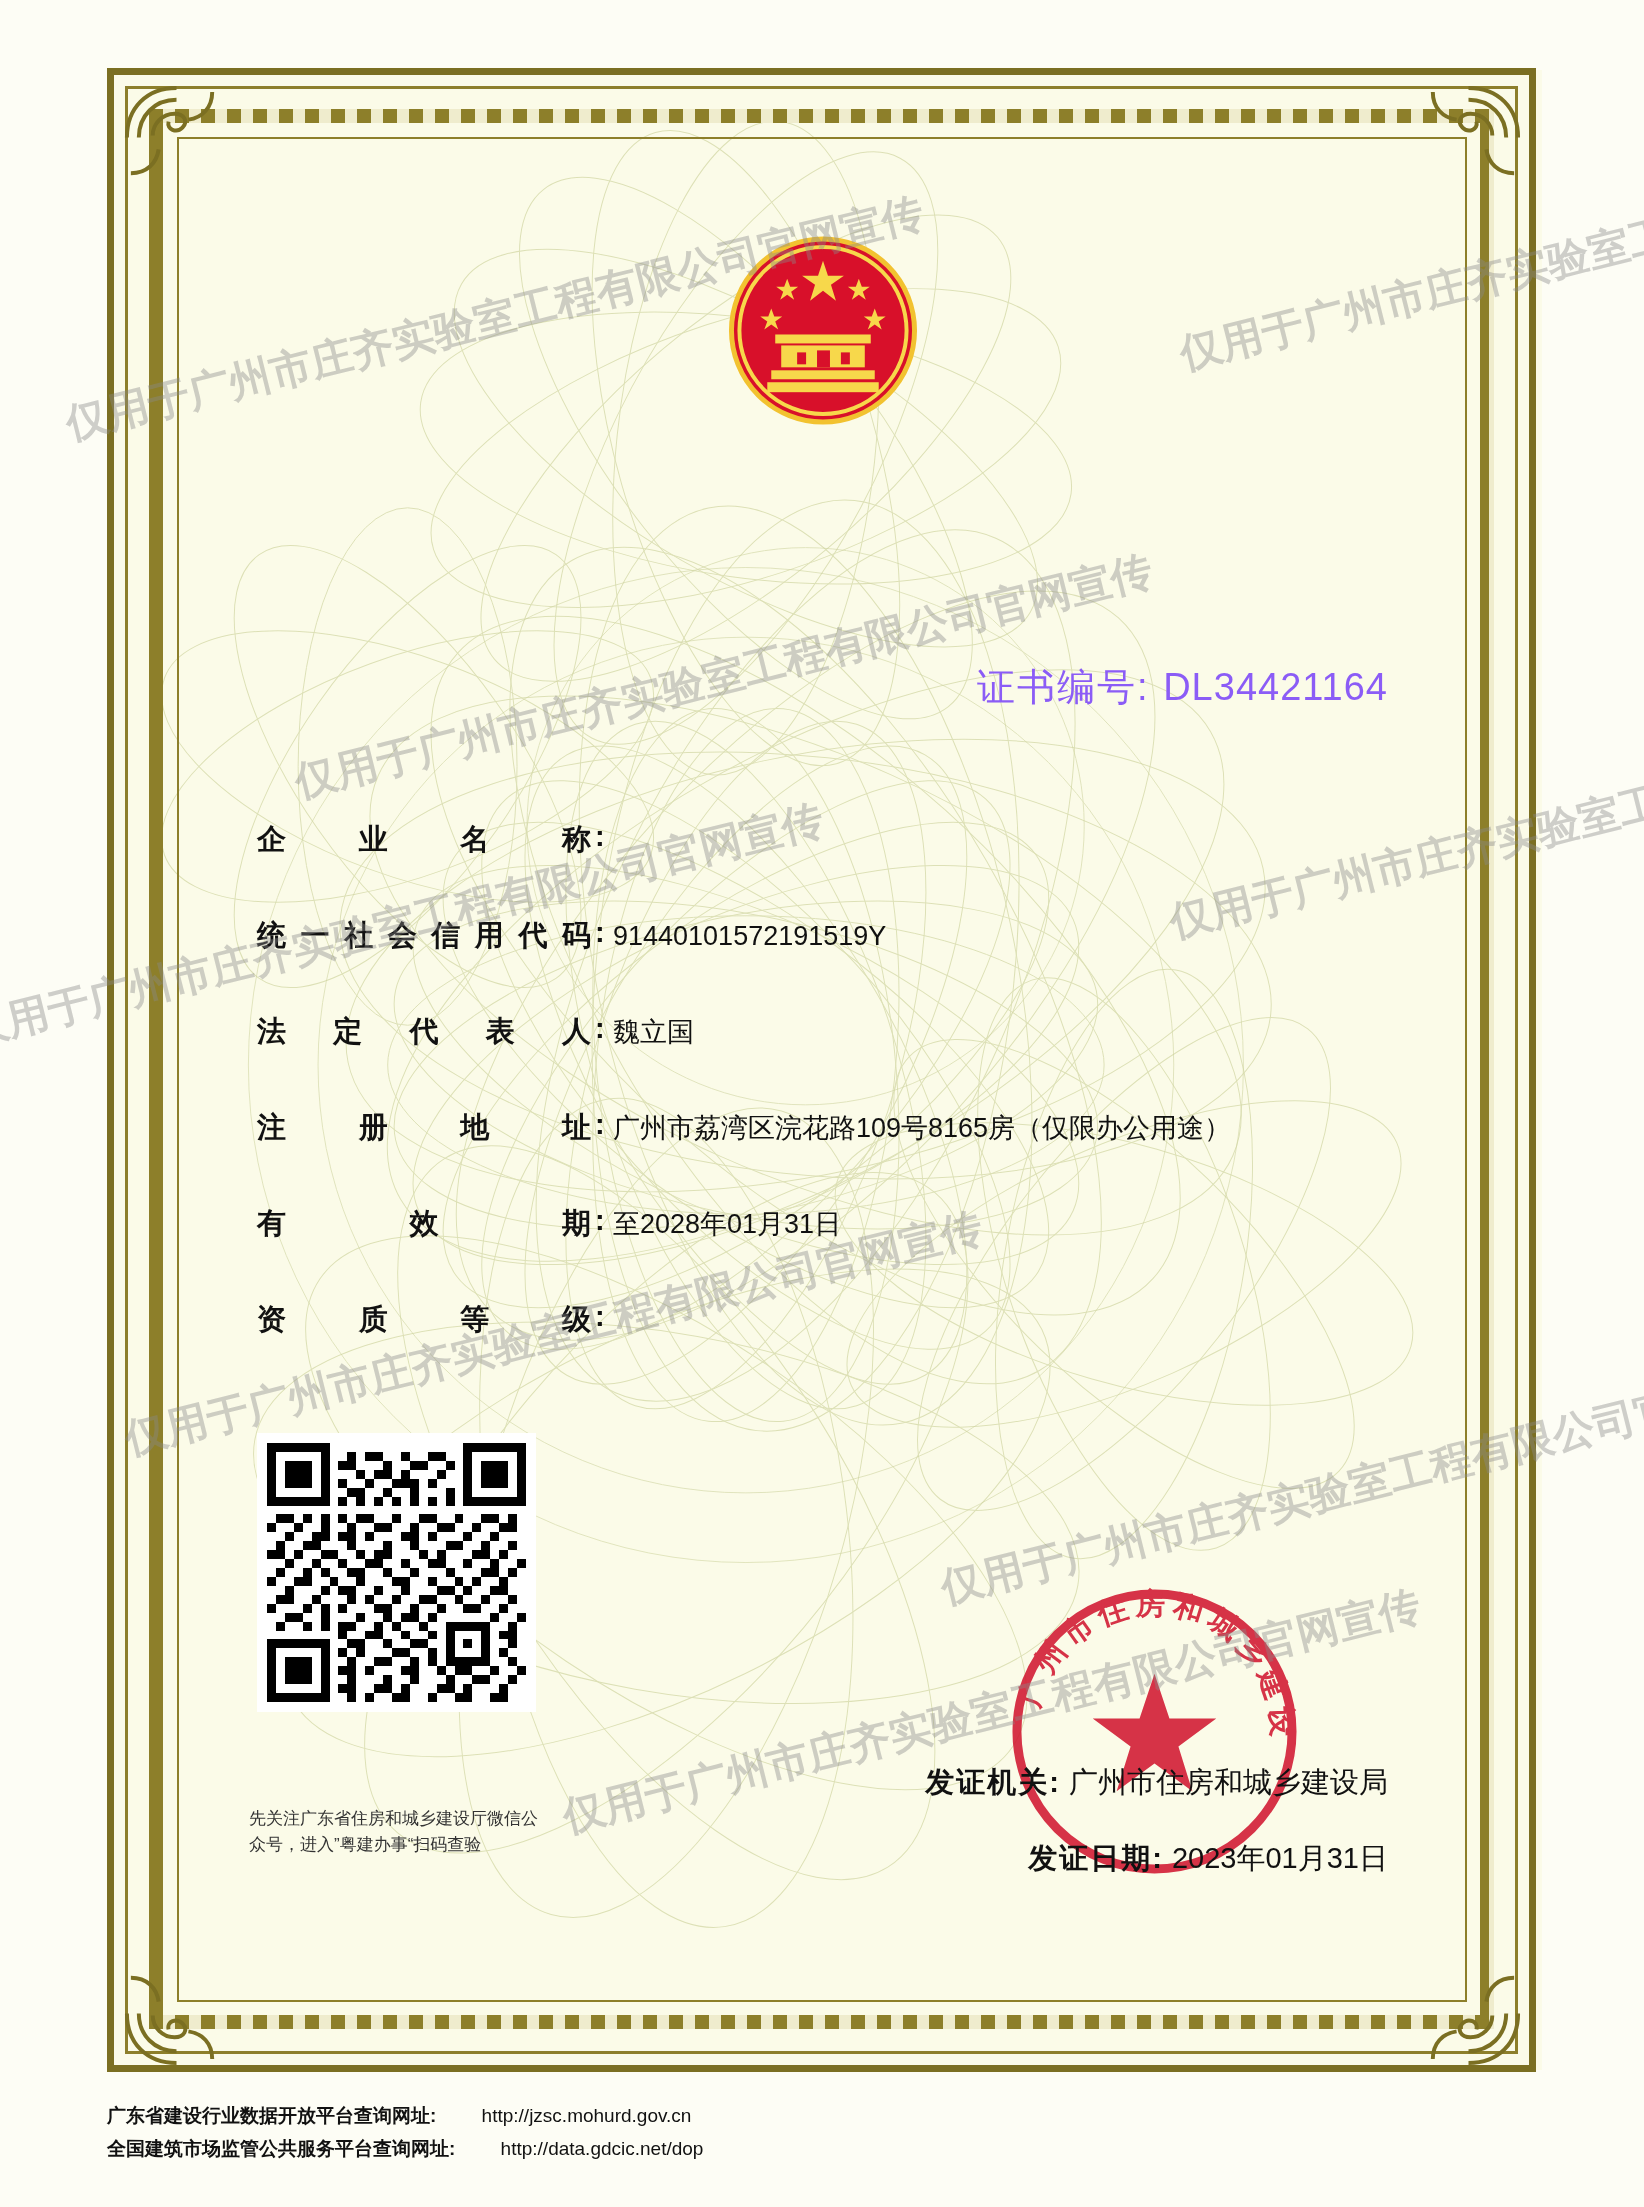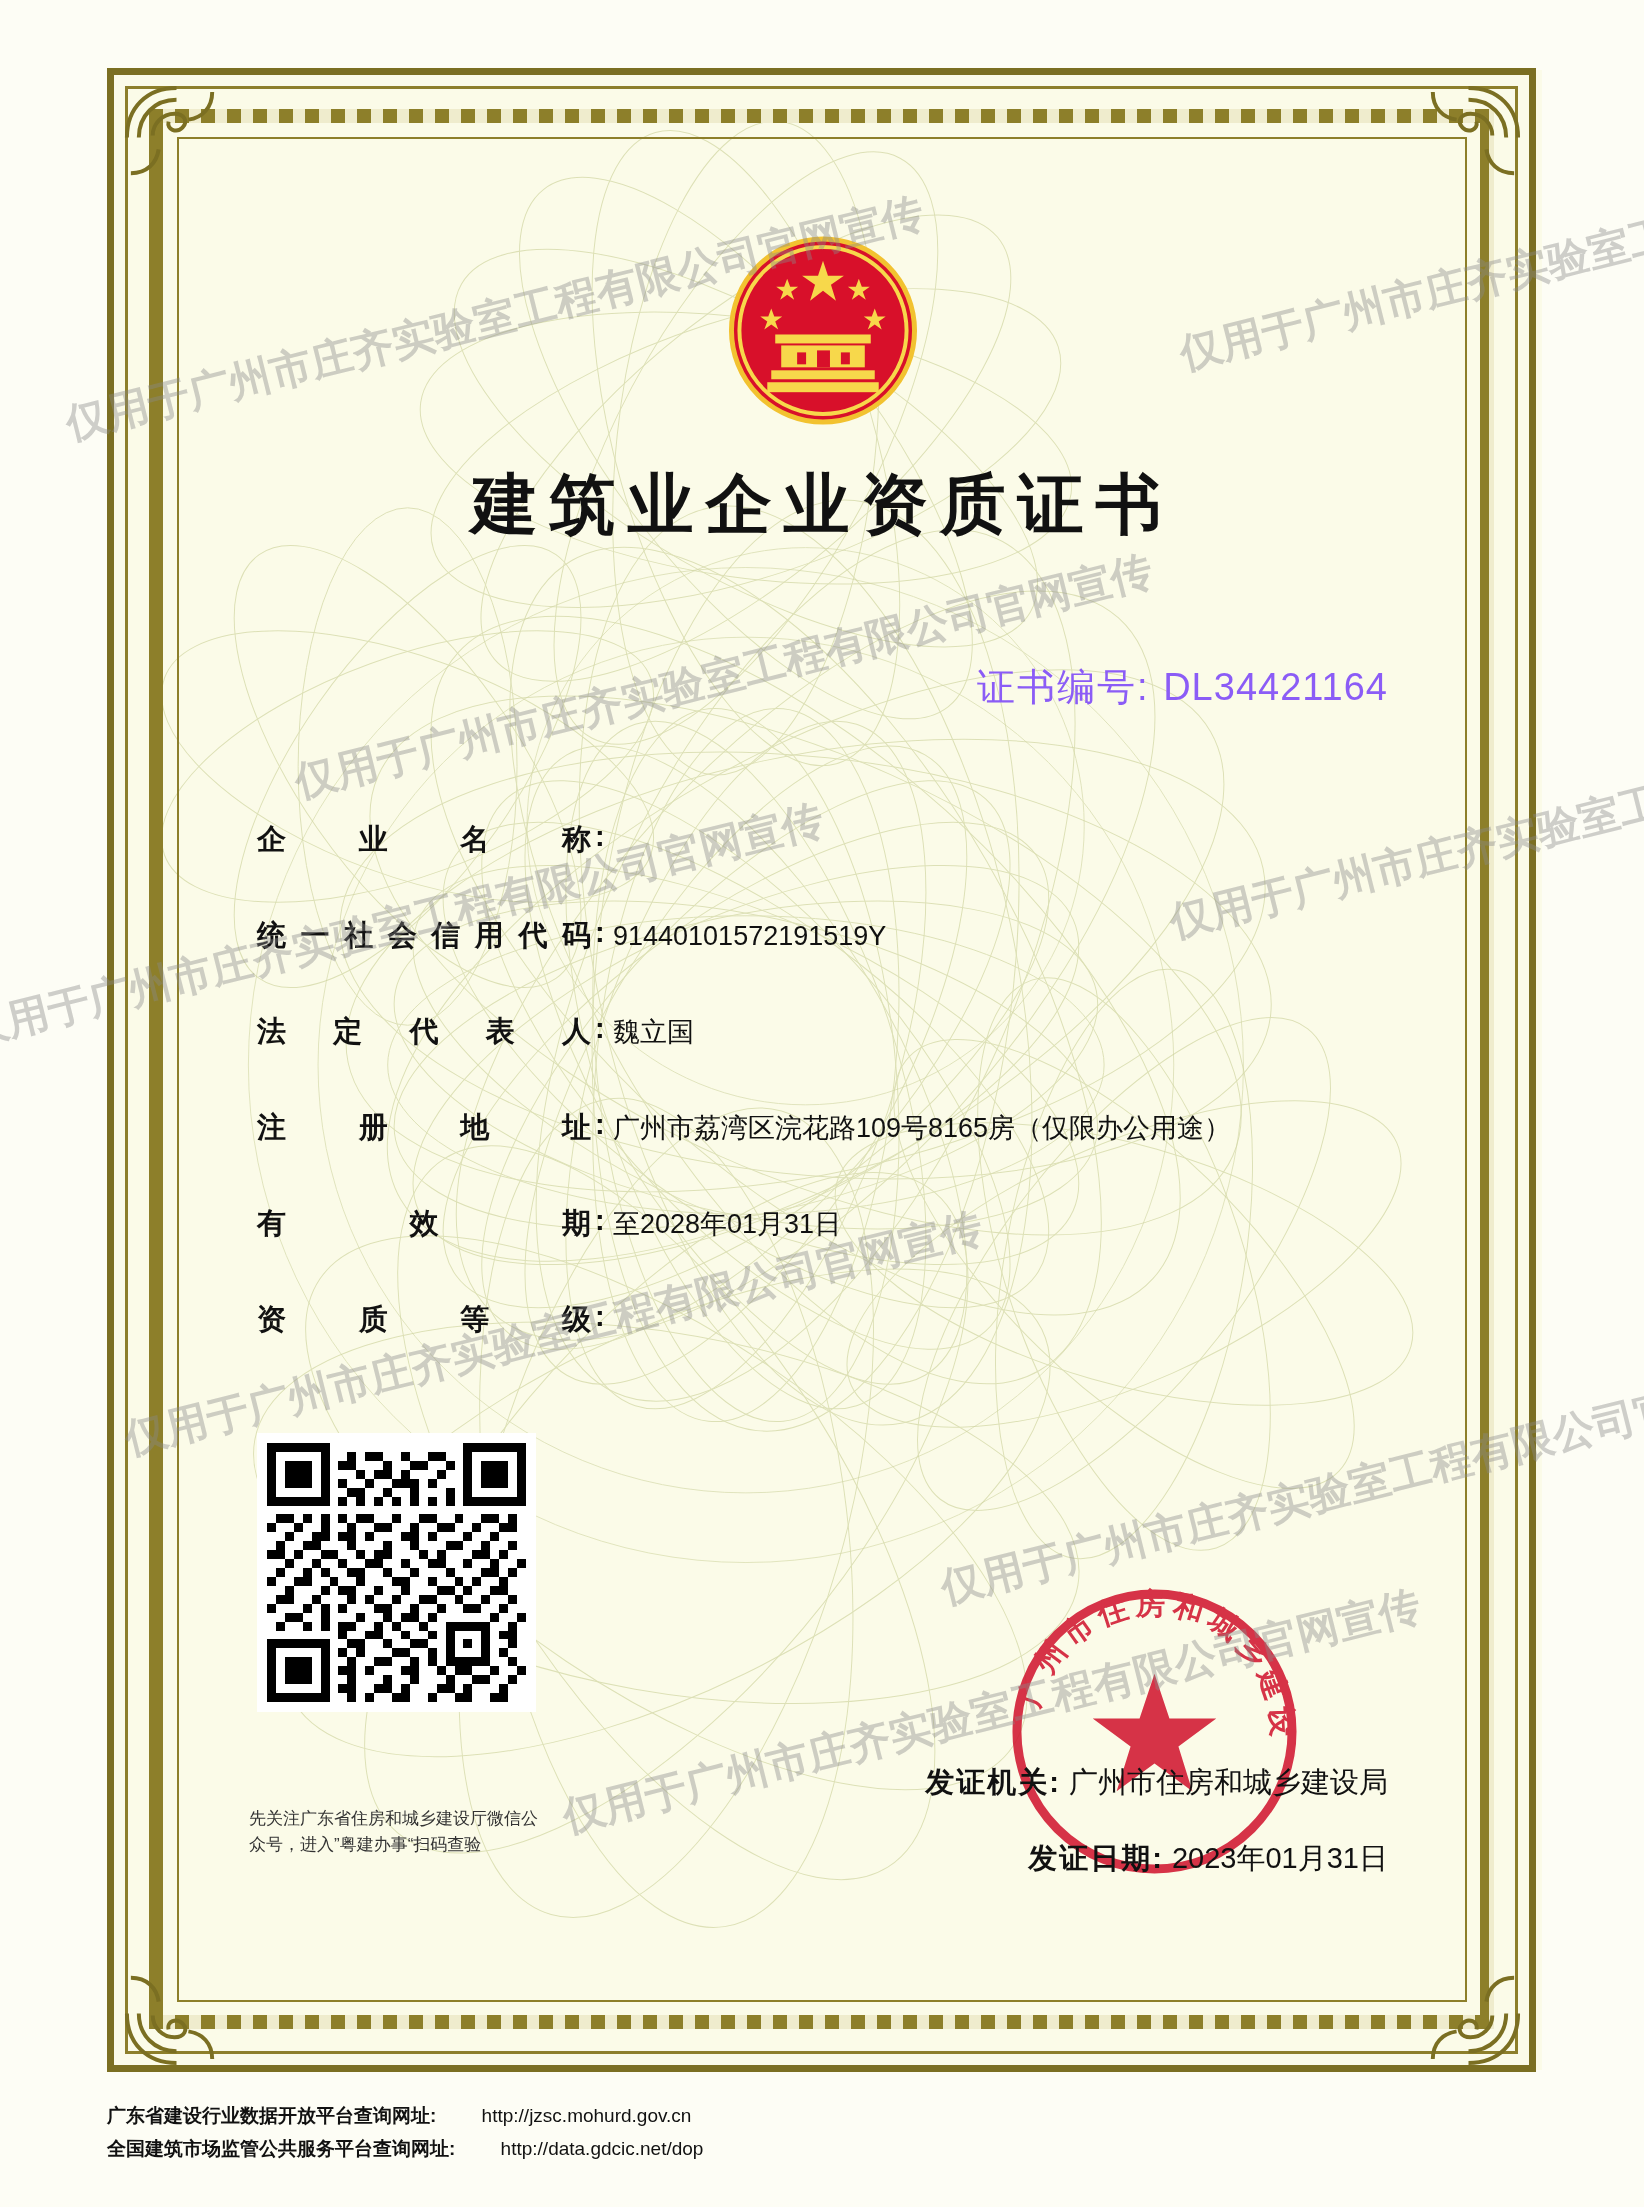--- a/index.html
+++ b/index.html
@@ -307,21 +307,20 @@
         <rect x="74" y="122" width="9" height="12"></rect>
         <rect x="118" y="122" width="9" height="12"></rect>
       </g>
 
       <g fill="none" stroke="#f7d84b" stroke-width="4">
         <circle cx="100" cy="100" r="84"></circle>
       </g>
     </svg>
   </div>
 
-  <div class="title">建筑业企业资质证书</div>
 
   <div class="cert-no">
     <span class="lbl">证书编号:</span>
     <span class="val">DL34421164</span>
   </div>
 
   <div class="fields">
 
     <div class="row">
       <div class="label">

